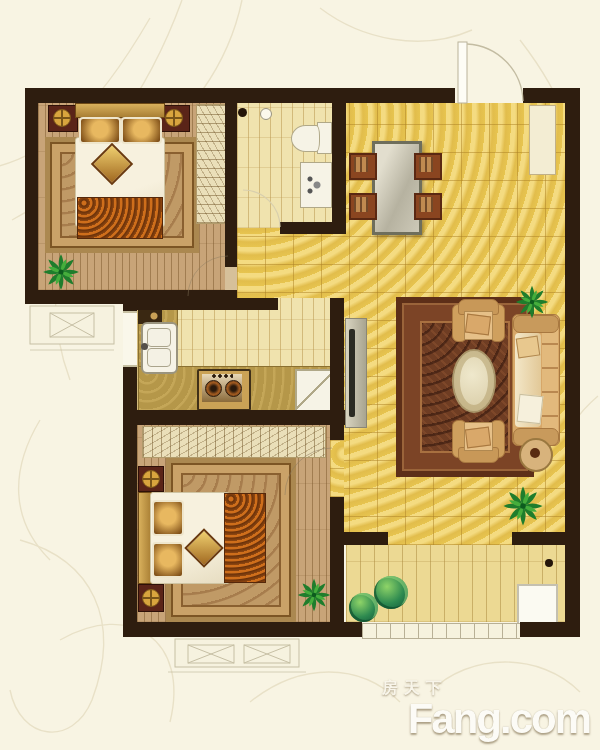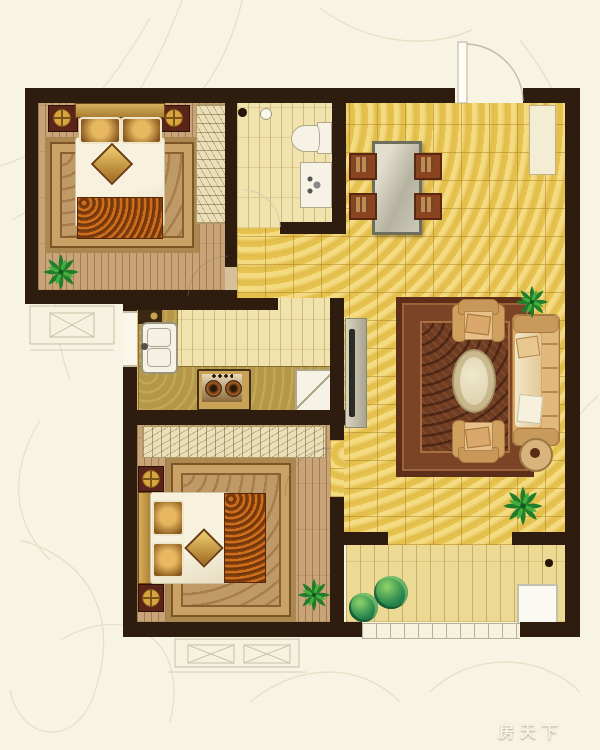--- a/index.html
+++ b/index.html
@@ -300,15 +300,16 @@
     </g>
 
     <use href="#plantShape" transform="translate(61,272) scale(1.05)"></use>
     <use href="#plantShape" transform="translate(314,595) scale(0.95)"></use>
     <use href="#plantShape" transform="translate(532,302) scale(0.95)"></use>
     <use href="#plantShape" transform="translate(523,506) scale(1.15)"></use>
   </svg>
 
   <div class="wm">
     <span class="wm-cn">房天下</span>
+    <span class="wm-en">Fang.com</span>
   </div>
 
 </div>
 
 </body></html>

